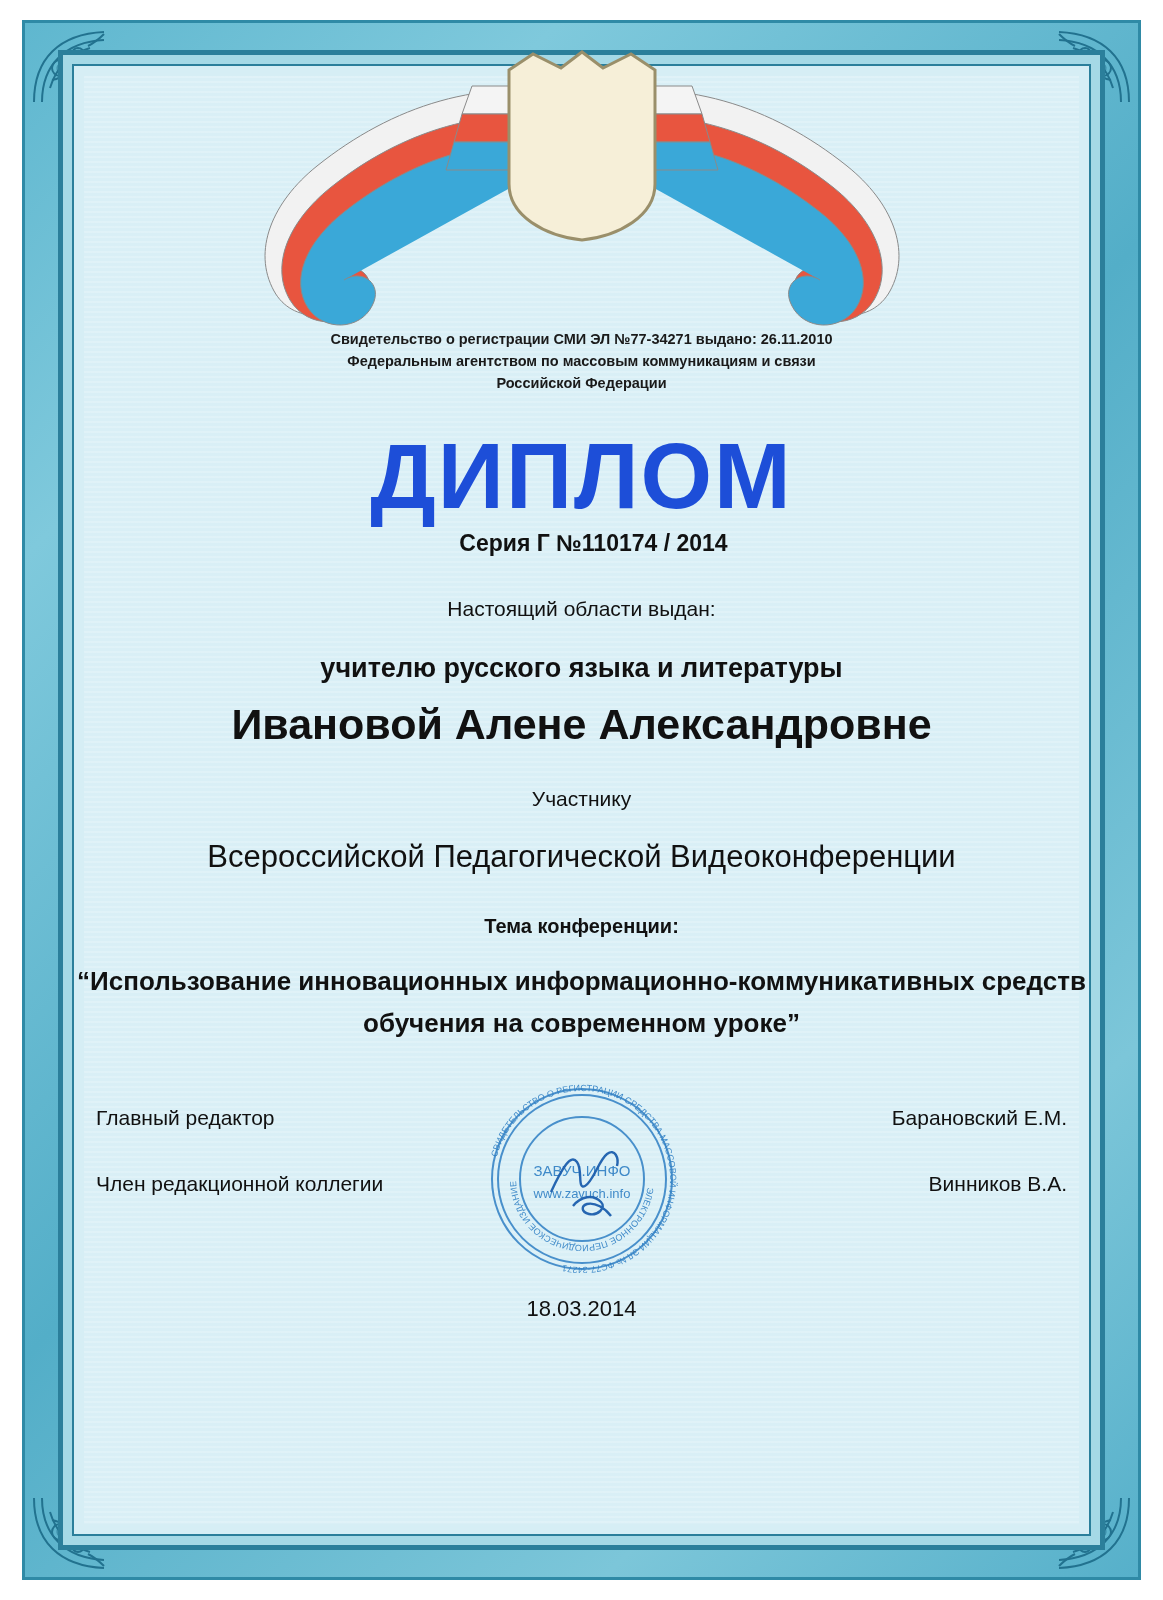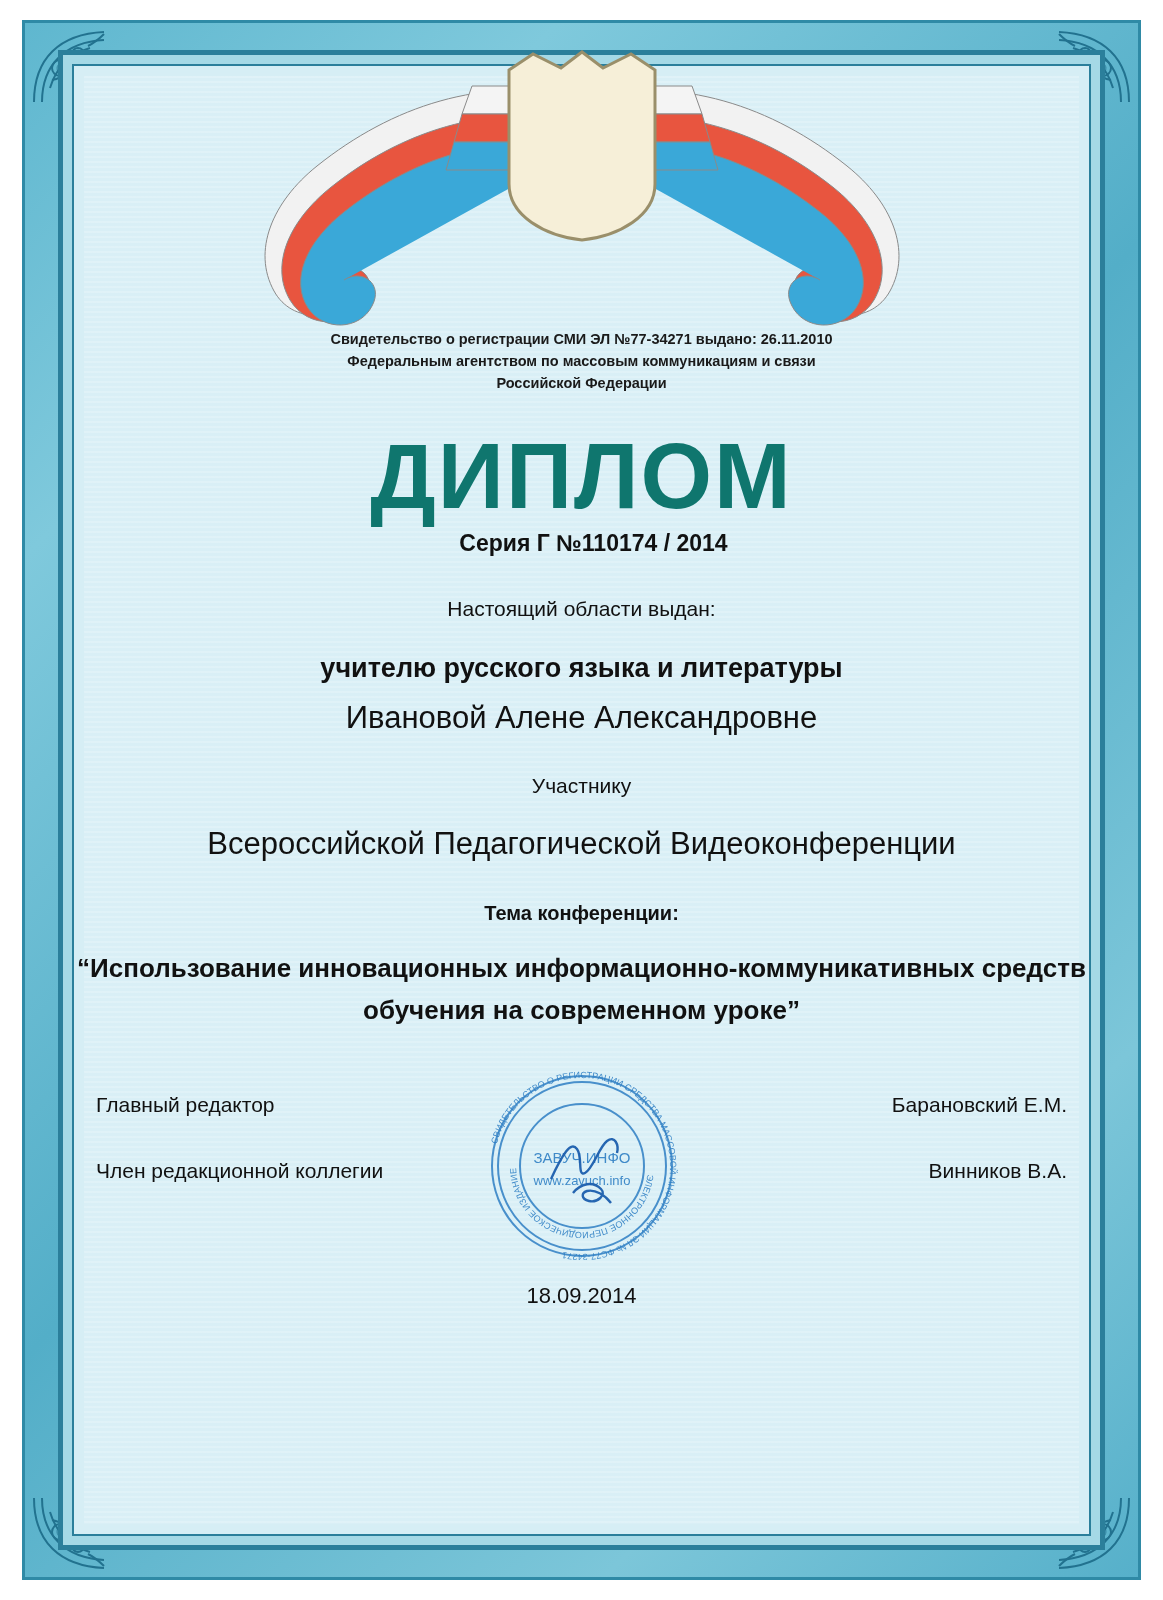--- a/index.html
+++ b/index.html
@@ -142,21 +142,21 @@
     color: #1a1a1a;
     line-height: 22px;
   }
 
   .title-diplom {
     margin-top: 34px;
     font-family: "Liberation Sans", sans-serif;
     font-size: 92px;
     font-weight: bold;
     letter-spacing: 2px;
-    color: #0f766e;
+    color: #1d4ed8;
     line-height: 96px;
   }
   .series {
     margin-top: 6px;
     font-size: 23px;
     font-weight: bold;
     color: #111;
     padding-left: 24px;
   }
   .given {
@@ -170,22 +170,22 @@
     font-weight: bold;
     color: #111;
   }
   .school {
     margin-top: 32px;
     font-size: 23px;
     color: #111;
   }
   .person {
     margin-top: 16px;
-    font-size: 31px;
-    font-weight: normal;
+    font-size: 43px;
+    font-weight: bold;
     color: #111;
   }
   .participant {
     margin-top: 38px;
     font-size: 21px;
     color: #111;
   }
   .event {
     margin-top: 26px;
     font-size: 31px;
@@ -391,16 +391,16 @@
         </text>
         <text x="105" y="102" text-anchor="middle" font-size="15" fill="#2f7fc4" opacity="0.9" font-family="'Liberation Sans',sans-serif">ЗАВУЧ.ИНФО</text>
         <text x="105" y="124" text-anchor="middle" font-size="13" fill="#2f7fc4" opacity="0.9" font-family="'Liberation Sans',sans-serif">www.zavuch.info</text>
         <g fill="none" stroke="#1d5fae" stroke-width="2.4" opacity="0.95">
           <path d="M74 118 C86 92 94 80 100 88 C106 96 100 116 108 112 C116 108 122 86 130 80 C138 74 142 84 140 92"></path>
           <path d="M96 132 C104 122 116 120 124 128 C130 134 120 142 112 140 C104 138 104 132 110 130 C118 128 128 134 134 142"></path>
         </g>
       </svg>
     </div>
 
-    <div class="date">18.09.2014</div>
+    <div class="date">18.03.2014</div>
 
   </div>
 </div>
 
 </body></html>

